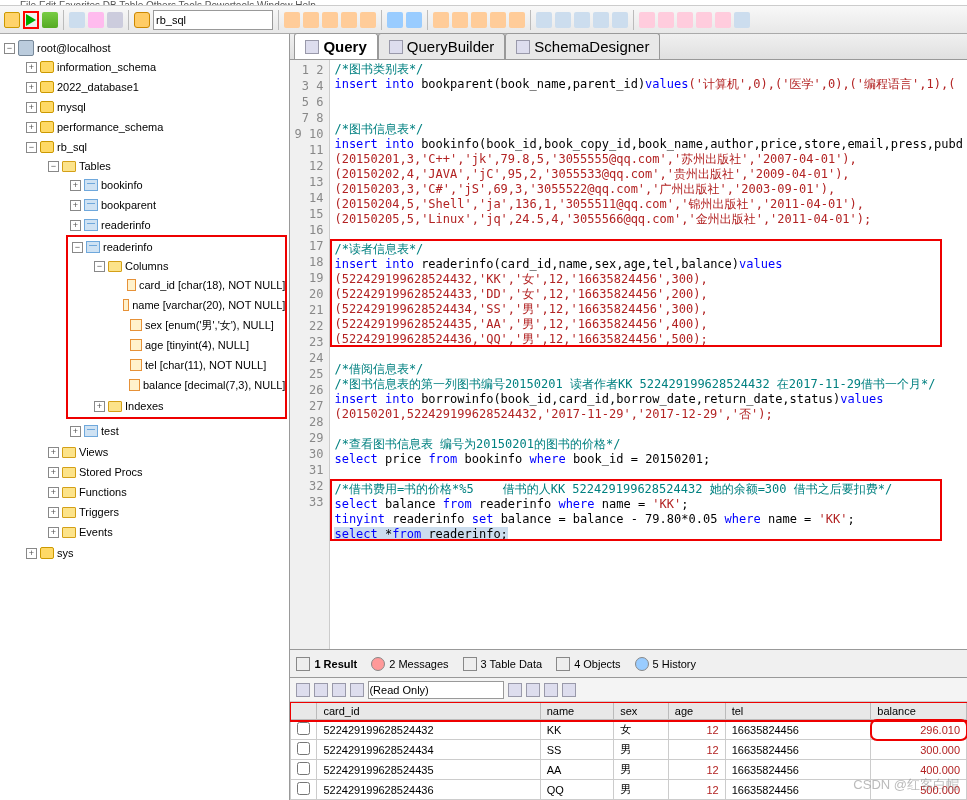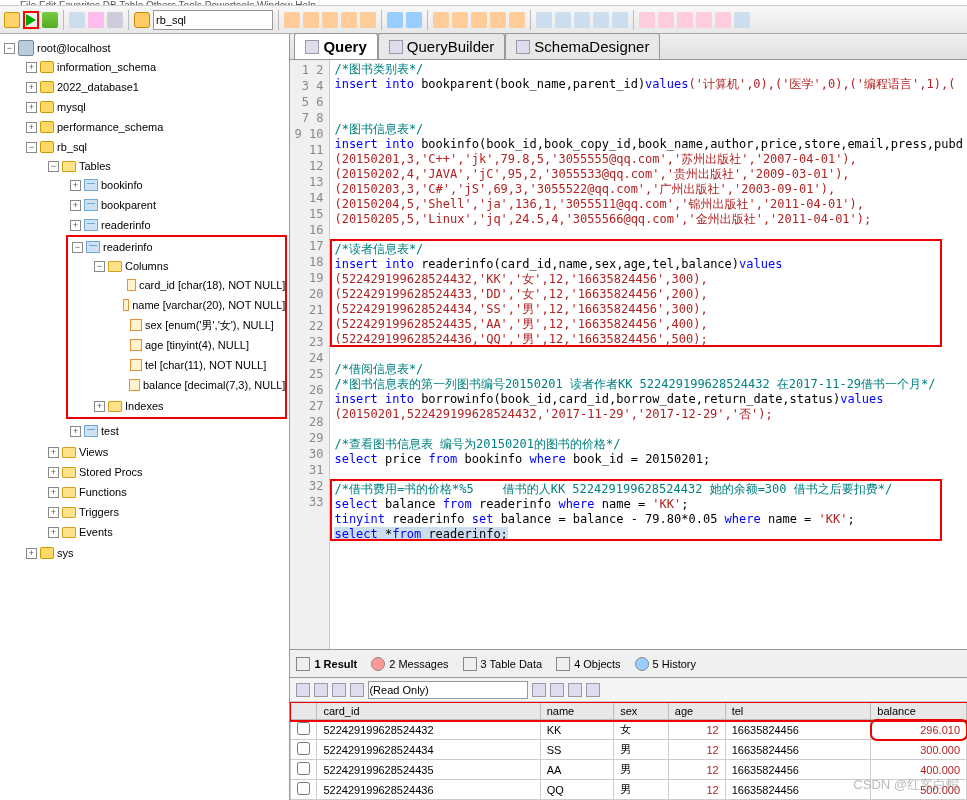--- a/index.html
+++ b/index.html
@@ -37,21 +37,21 @@
 .cm { color: #008080; }
 .str { color: #b22222; }
 .num { color: #b22222; }
 .sel-line { background: #cde; display: inline; }
 .ed-redbox { position: absolute; border: 2px solid #e00; pointer-events: none; }
 .results-tabs { height: 28px; background: #f0f0f0; border-bottom: 1px solid #999; display: flex; align-items: center; gap: 14px; padding: 0 6px; font-size: 11px; }
 .rtab { display: flex; align-items: center; gap: 4px; cursor: pointer; }
 .rtab.active { font-weight: bold; }
 .ricon { width: 14px; height: 14px; display: inline-block; border: 1px solid #888; background: #eee; }
 .results-tools { height: 24px; background: #f4f4f4; border-bottom: 1px solid #ccc; display: flex; align-items: center; gap: 4px; padding: 0 6px; }
-.readonly { width: 160px; height: 18px; font-size: 11px; border: 1px solid #999; }
+.readonly { width: 136px; height: 18px; font-size: 11px; border: 1px solid #999; }
 .grid-wrap { flex: 0 0 auto; overflow: auto; background: #fff; }
 .grid { border-collapse: collapse; width: 100%; font-size: 11px; }
 .grid th { background: #e8e8e8; border: 1px solid #bbb; padding: 2px 6px; text-align: left; font-weight: normal; }
 .grid td { border: 1px solid #ccc; padding: 2px 6px; }
 .grid td.num { text-align: right; }
 .rowchk { width: 18px; text-align: center; }
 .grid-headrow-box { outline: 2px solid #e00; }
 .balance-first { outline: 2px solid #e00; outline-offset: -1px; border-radius: 6px; }
 .watermark { position: absolute; right: 8px; bottom: 6px; color: rgba(120,120,120,.5); font-size: 13px; pointer-events: none; }
 .mini { width: 14px; height: 14px; display: inline-block; background: #dde; border: 1px solid #99a; cursor: pointer; }
@@ -353,21 +353,21 @@
 32
 33
 </div>
       <div class="editor" id="editor"><span class="cm">/*图书类别表*/</span>
 <span class="kw">insert into </span>bookparent(book_name,parent_id)<span class="kw">values</span><span class="str">('计算机',0),('医学',0),('编程语言',1),(</span>
 
 
 <span class="cm">/*图书信息表*/</span>
 <span class="kw">insert into </span>bookinfo(book_id,book_copy_id,book_name,author,price,store,email,press,pubd
 <span class="str">(20150201,3,'C++','jk',79.8,5,'3055555@qq.com','苏州出版社','2007-04-01'),</span>
-<span class="str">(20150202,4,'JAVA','jC',95,2,'3055533@qq.com','贵州出版社','2009-03-01'),</span>
+<span class="str">(20150202,4,'JAVA','jC',95,2,'3055533@qq.com','贵州出版社','2009-04-01'),</span>
 <span class="str">(20150203,3,'C#','jS',69,3,'3055522@qq.com','广州出版社','2003-09-01'),</span>
 <span class="str">(20150204,5,'Shell','ja',136,1,'3055511@qq.com','锦州出版社','2011-04-01'),</span>
 <span class="str">(20150205,5,'Linux','jq',24.5,4,'3055566@qq.com','金州出版社','2011-04-01');</span>
 
 <span class="cm">/*读者信息表*/</span>
 <span class="kw">insert into </span>readerinfo(card_id,name,sex,age,tel,balance)<span class="kw">values</span>
 <span class="str">(522429199628524432,'KK','女',12,'16635824456',300),</span>
 <span class="str">(522429199628524433,'DD','女',12,'16635824456',200),</span>
 <span class="str">(522429199628524434,'SS','男',12,'16635824456',300),</span>
 <span class="str">(522429199628524435,'AA','男',12,'16635824456',400),</span>

